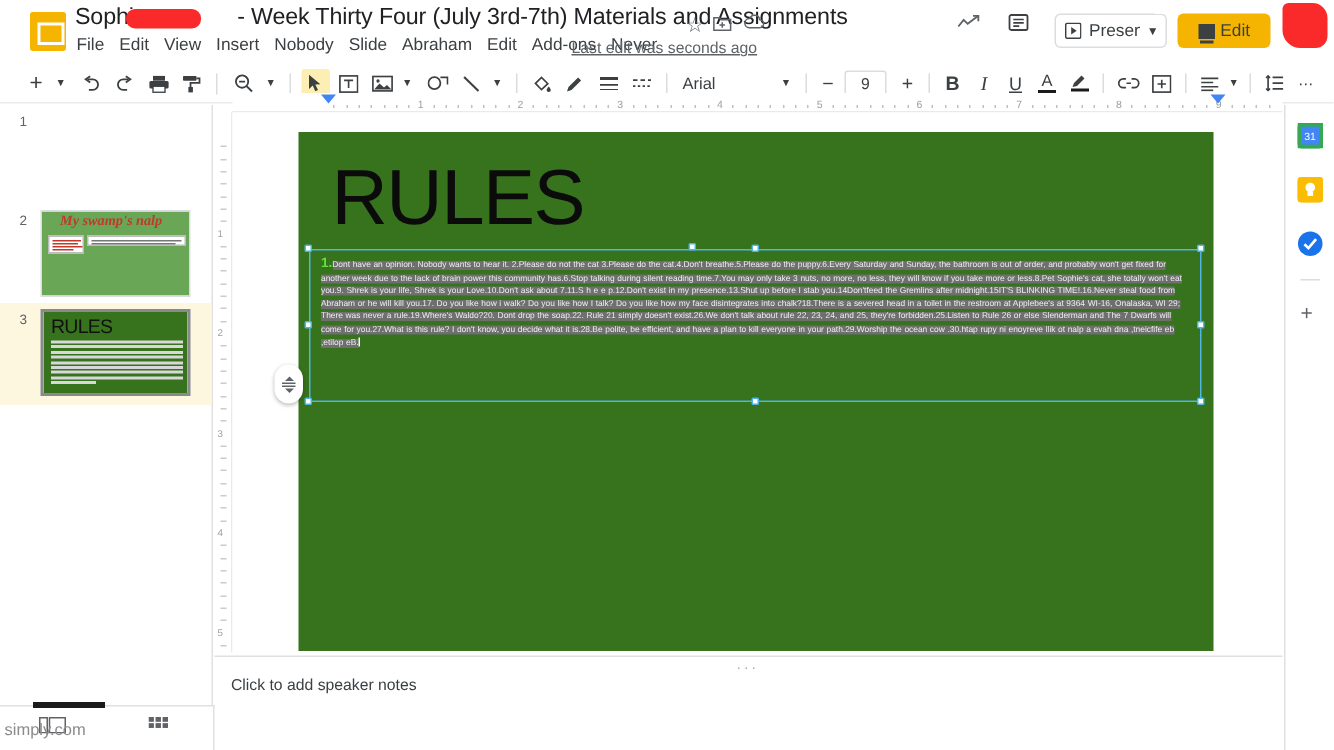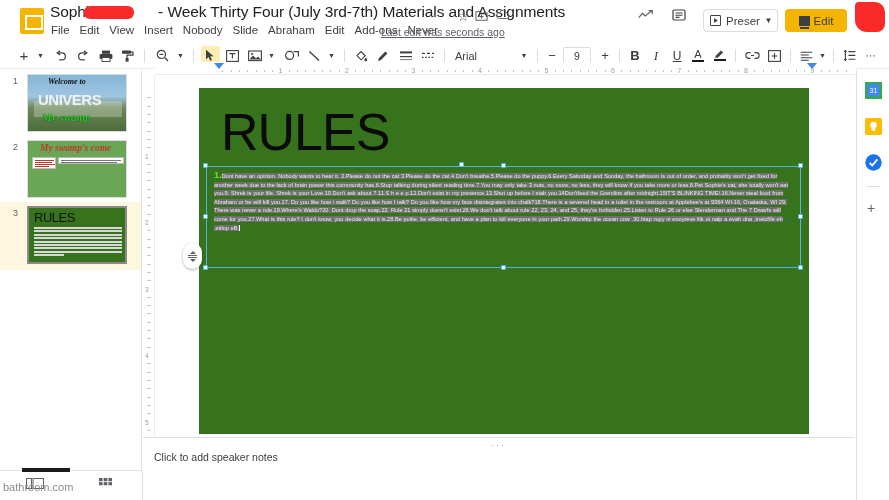--- a/index.html
+++ b/index.html
@@ -445,34 +445,27 @@
         <div class="vr-num" style="top: 210.5px;">3</div>
         <div class="vr-num" style="top: 277px;">4</div>
         <div class="vr-num" style="top: 343.5px;">5</div>
       </div>
   </div>
 
   <div class="filmstrip">
 
     <div class="thumb-wrap" style="top:0;height:66px;">
       <div class="thumb-num">1</div>
-      <div class="thumb">
-        <div class="t1-img"></div>
-        <div class="t1-cloud"></div>
-        <div class="t1-w">Welcome to</div>
-        <div class="t1-u">UNIVERS</div>
-        <div class="t1-s">My swamp</div>
-      </div>
     </div>
 
     <div class="thumb-wrap" style="top:66px;height:66px;">
       <div class="thumb-num">2</div>
       <div class="thumb">
         <div class="t2-bg"></div>
-        <div class="t2-title">My swamp's come</div>
+        <div class="t2-title">My swamp's nalp</div>
         <div class="t2-box1">
           <div class="t2-l" style="left:2px;top:2px;width:19px;"></div>
           <div class="t2-l" style="left:2px;top:4px;width:17px;"></div>
           <div class="t2-l" style="left:2px;top:6px;width:20px;"></div>
           <div class="t2-l" style="left:2px;top:8px;width:14px;"></div>
         </div>
         <div class="t2-box2">
           <div class="t2-l2" style="left:2px;top:2px;width:60px;"></div>
           <div class="t2-l2" style="left:2px;top:4px;width:56px;"></div>
         </div>
@@ -549,21 +542,21 @@
           <rect x="0" y="0" width="3.6" height="3.2" fill="#5f6368"></rect>
           <rect x="4.7" y="0" width="3.6" height="3.2" fill="#5f6368"></rect>
           <rect x="9.4" y="0" width="3.6" height="3.2" fill="#5f6368"></rect>
           <rect x="0" y="4.1" width="3.6" height="3.2" fill="#5f6368"></rect>
           <rect x="4.7" y="4.1" width="3.6" height="3.2" fill="#5f6368"></rect>
           <rect x="9.4" y="4.1" width="3.6" height="3.2" fill="#5f6368"></rect>
         </svg>
     </div>
   </div>
   <div class="blackbar"></div>
-  <div class="imgflip">bathroom.com</div>
+  <div class="imgflip">simply.com</div>
 
   <div class="sidepanel">
     <div class="sp-icon" style="top:12px;background:#34a853;">
       <svg width="17" height="17" viewBox="0 0 17 17">
           <rect x="0" y="0" width="17" height="17" fill="#34a853"></rect>
           <rect x="2.4" y="2.4" width="12" height="12" fill="#4285f4"></rect>
           <text x="8.4" y="11.4" font-size="7" fill="#fff" text-anchor="middle" font-family="Liberation Sans, sans-serif">31</text>
         </svg>
     </div>
     <div class="sp-icon" style="top:48px;background:#fbbc04;">

